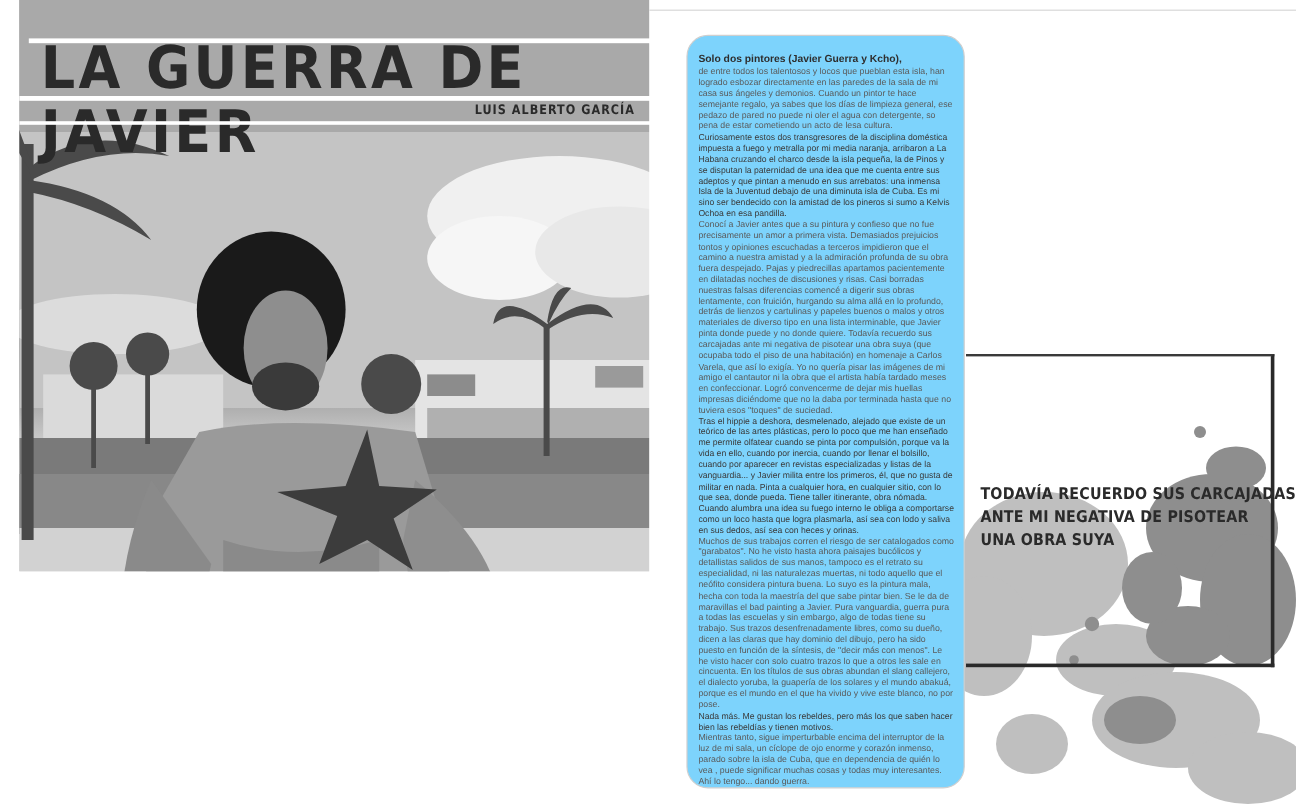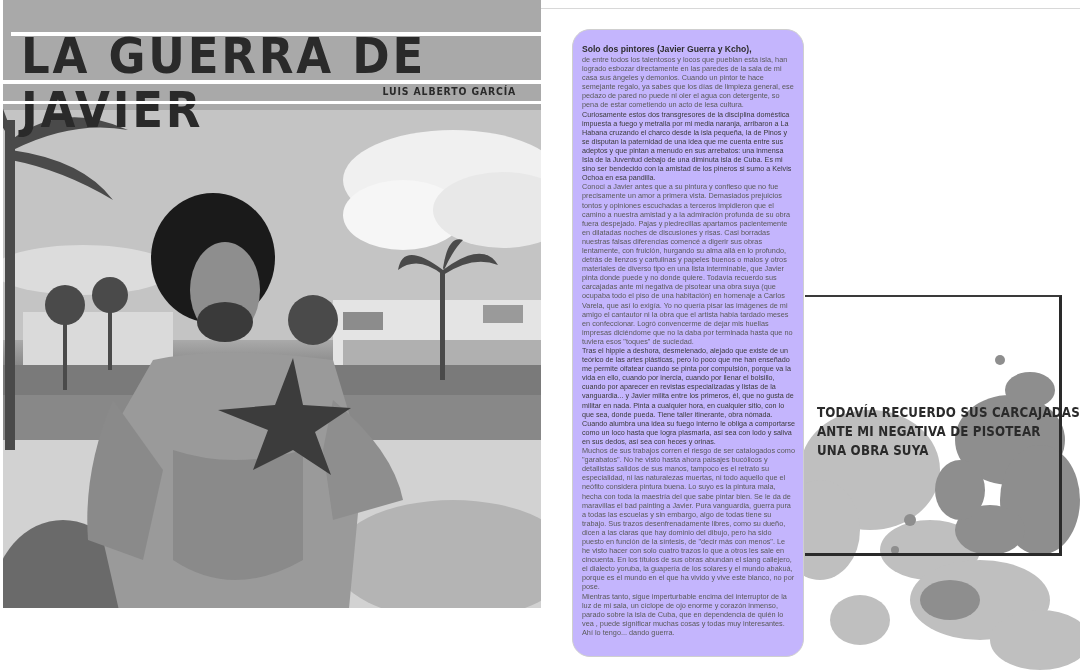--- a/index.html
+++ b/index.html
@@ -1,21 +1,21 @@
 <!DOCTYPE html>
 <html><head>
   <meta charset="utf-8">
   <style>
     * { margin: 0; padding: 0; box-sizing: border-box; }
     html, body { width: 1080px; height: 672px; overflow: hidden; background: #ffffff; }
     body { position: relative; font-family: "Liberation Sans", sans-serif; }
 
     
     .left-page {
-      position: absolute; left: 3px; top: 0; width: 541px; height: 608px; overflow: hidden;
+      position: absolute; left: 16px; top: 0; width: 541px; height: 476px; overflow: hidden;
       background: linear-gradient(180deg, #9a9a9a 0%, #b8b8b8 15%, #d8d8d8 35%, #c8c8c8 52%, #8a8a8a 60%, #a8a8a8 70%, #e2e2e2 82%, #cfcfcf 100%);
     }
     .photo-svg { position: absolute; left: 0; top: 0; width: 541px; height: 672px; }
     .title-rule-top { position: absolute; left: 8px; top: 32px; width: 533px; height: 4px; background: #fff; }
     .title-rule-mid { position: absolute; left: 0; top: 80px; width: 541px; height: 4px; background: #fff; }
     .title-rule-bot { position: absolute; left: 0; top: 101px; width: 541px; height: 3px; background: #fff; }
     .title {
       position: absolute; left: 18px; top: 30px;
       font-family: "DejaVu Sans", sans-serif; font-weight: bold;
       font-size: 49px; letter-spacing: 3px; color: #2a2a2a;
@@ -28,21 +28,21 @@
       font-size: 11px; letter-spacing: 1px; color: #2a2a2a;
       transform: scaleX(0.85); transform-origin: right top;
     }
 
     
     .right-page {
       position: absolute; left: 541px; top: 0; width: 539px; height: 672px; background: #fff;
     }
     .text-panel {
       position: absolute; left: 572px; top: 29px; width: 232px; height: 628px;
-      background: #c4b5fd; border-radius: 18px; border: 1px solid #cfcfcf;
+      background: #7dd3fc; border-radius: 18px; border: 1px solid #cfcfcf;
       padding: 14px 8px 10px 9px;
       font-size: 7.3px; line-height: 9.1px; color: #5a5a5a;
     }
     .text-panel p { margin: 0; }
     .text-panel .bold { font-weight: normal; color: #3a3a3a; font-size: 7.2px; }
     .text-panel .lead { font-weight: bold; color: #2e2e2e; font-size: 8.6px; line-height: 11px; }
 
     
     .splatter-svg { position: absolute; left: 800px; top: 300px; width: 280px; height: 372px; }
 
@@ -157,14 +157,15 @@
   <div>UNA OBRA SUYA</div>
 </div>
 
 <div class="text-panel">
   <p class="lead">Solo dos pintores (Javier Guerra y Kcho),</p>
   <p>de entre todos los talentosos y locos que pueblan esta isla, han logrado esbozar directamente en las paredes de la sala de mi casa sus ángeles y demonios. Cuando un pintor te hace semejante regalo, ya sabes que los días de limpieza general, ese pedazo de pared no puede ni oler el agua con detergente, so pena de estar cometiendo un acto de lesa cultura.</p>
   <p class="bold">Curiosamente estos dos transgresores de la disciplina doméstica impuesta a fuego y metralla por mi media naranja, arribaron a La Habana cruzando el charco desde la isla pequeña, la de Pinos y se disputan la paternidad de una idea que me cuenta entre sus adeptos y que pintan a menudo en sus arrebatos: una inmensa Isla de la Juventud debajo de una diminuta isla de Cuba. Es mi sino ser bendecido con la amistad de los pineros si sumo a Kelvis Ochoa en esa pandilla.</p>
   <p>Conocí a Javier antes que a su pintura y confieso que no fue precisamente un amor a primera vista. Demasiados prejuicios tontos y opiniones escuchadas a terceros impidieron que el camino a nuestra amistad y a la admiración profunda de su obra fuera despejado. Pajas y piedrecillas apartamos pacientemente en dilatadas noches de discusiones y risas. Casi borradas nuestras falsas diferencias comencé a digerir sus obras lentamente, con fruición, hurgando su alma allá en lo profundo, detrás de lienzos y cartulinas y papeles buenos o malos y otros materiales de diverso tipo en una lista interminable, que Javier pinta donde puede y no donde quiere. Todavía recuerdo sus carcajadas ante mi negativa de pisotear una obra suya (que ocupaba todo el piso de una habitación) en homenaje a Carlos Varela, que así lo exigía. Yo no quería pisar las imágenes de mi amigo el cantautor ni la obra que el artista había tardado meses en confeccionar. Logró convencerme de dejar mis huellas impresas diciéndome que no la daba por terminada hasta que no tuviera esos "toques" de suciedad.</p>
   <p class="bold">Tras el hippie a deshora, desmelenado, alejado que existe de un teórico de las artes plásticas, pero lo poco que me han enseñado me permite olfatear cuando se pinta por compulsión, porque va la vida en ello, cuando por inercia, cuando por llenar el bolsillo, cuando por aparecer en revistas especializadas y listas de la vanguardia... y Javier milita entre los primeros, él, que no gusta de militar en nada. Pinta a cualquier hora, en cualquier sitio, con lo que sea, donde pueda. Tiene taller itinerante, obra nómada. Cuando alumbra una idea su fuego interno le obliga a comportarse como un loco hasta que logra plasmarla, así sea con lodo y saliva en sus dedos, así sea con heces y orinas.</p>
   <p>Muchos de sus trabajos corren el riesgo de ser catalogados como "garabatos". No he visto hasta ahora paisajes bucólicos y detallistas salidos de sus manos, tampoco es el retrato su especialidad, ni las naturalezas muertas, ni todo aquello que el neófito considera pintura buena. Lo suyo es la pintura mala, hecha con toda la maestría del que sabe pintar bien. Se le da de maravillas el bad painting a Javier. Pura vanguardia, guerra pura a todas las escuelas y sin embargo, algo de todas tiene su trabajo. Sus trazos desenfrenadamente libres, como su dueño, dicen a las claras que hay dominio del dibujo, pero ha sido puesto en función de la síntesis, de "decir más con menos". Le he visto hacer con solo cuatro trazos lo que a otros les sale en cincuenta. En los títulos de sus obras abundan el slang callejero, el dialecto yoruba, la guapería de los solares y el mundo abakuá,  porque es el mundo en el que ha vivido y vive este blanco, no por pose.</p>
+  <p class="bold">Nada más. Me gustan los rebeldes, pero más los que saben hacer bien las rebeldías y tienen motivos.</p>
   <p>Mientras tanto, sigue imperturbable encima del interruptor de la luz de mi sala, un cíclope de ojo enorme y corazón inmenso, parado sobre la isla de Cuba, que en dependencia de quién lo vea , puede significar muchas cosas y todas muy interesantes. Ahí lo tengo... dando guerra.</p>
 </div>
 
 </body></html>

